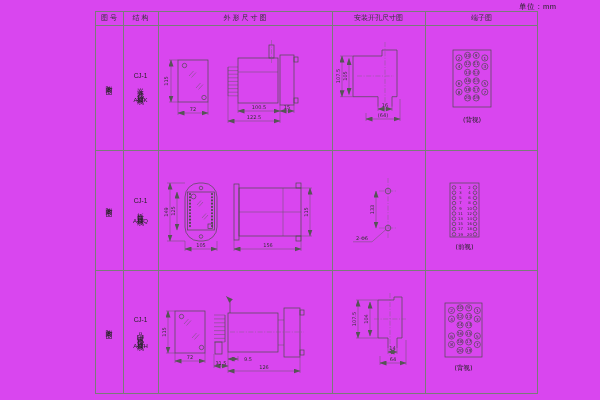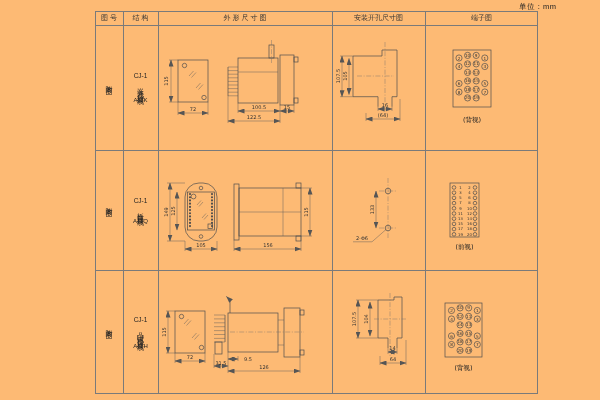--- a/index.html
+++ b/index.html
@@ -1,17 +1,17 @@
 <!DOCTYPE html>
 <html><head>
 <meta charset="utf-8">
 <style>
   html,body{margin:0;padding:0;}
   body{width:600px;height:400px;background:#fff;font-family:"Liberation Sans","DejaVu Sans",sans-serif;color:#222;}
-  .page{position:relative;width:600px;height:400px;background:#fdba74;overflow:hidden;}
+  .page{position:relative;width:600px;height:400px;background:#d946ef;overflow:hidden;}
   .unit{position:absolute;top:2px;left:519px;font-size:7.5px;letter-spacing:.5px;color:#222;}
   .frame{position:absolute;left:95px;top:11px;width:443px;height:383px;border:1px solid #7a7a7a;box-sizing:border-box;}
   .vline{position:absolute;top:11px;height:383px;width:1px;background:#7a7a7a;}
   .hline{position:absolute;left:95px;width:443px;height:1px;background:#7a7a7a;}
   .hcell{position:absolute;top:11px;height:14px;display:flex;align-items:center;justify-content:center;font-size:7px;color:#333;white-space:nowrap;}
   .cell{position:absolute;display:flex;align-items:center;justify-content:center;}
   .vtext{writing-mode:vertical-rl;text-orientation:upright;font-size:7px;letter-spacing:3px;line-height:1;}
   .struct{flex-direction:column;gap:3px;font-size:6.5px;}
   .struct .vtext{letter-spacing:2px;}
   .code{font-size:6px;}

